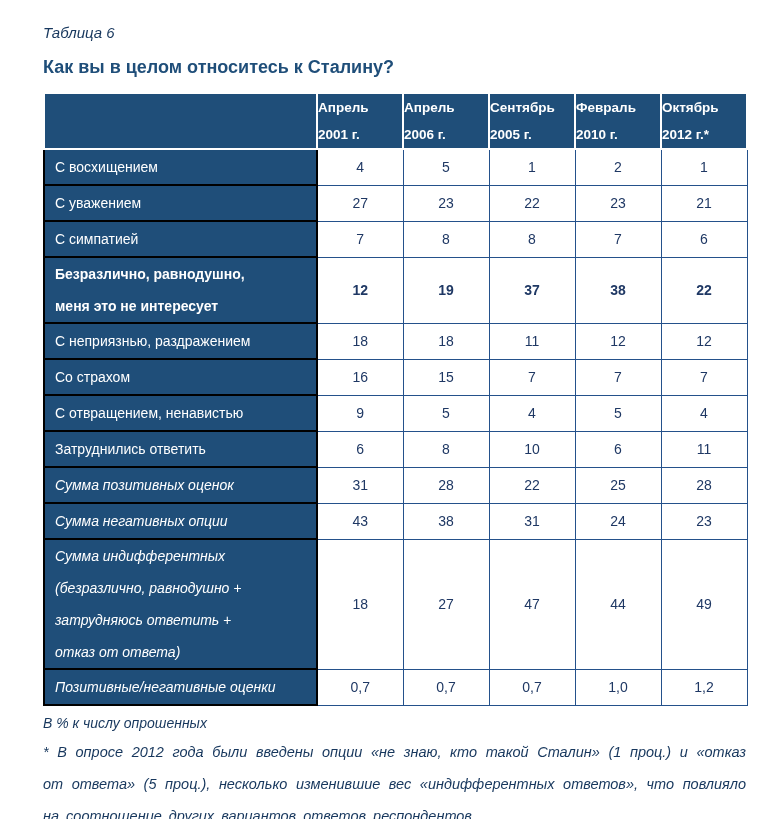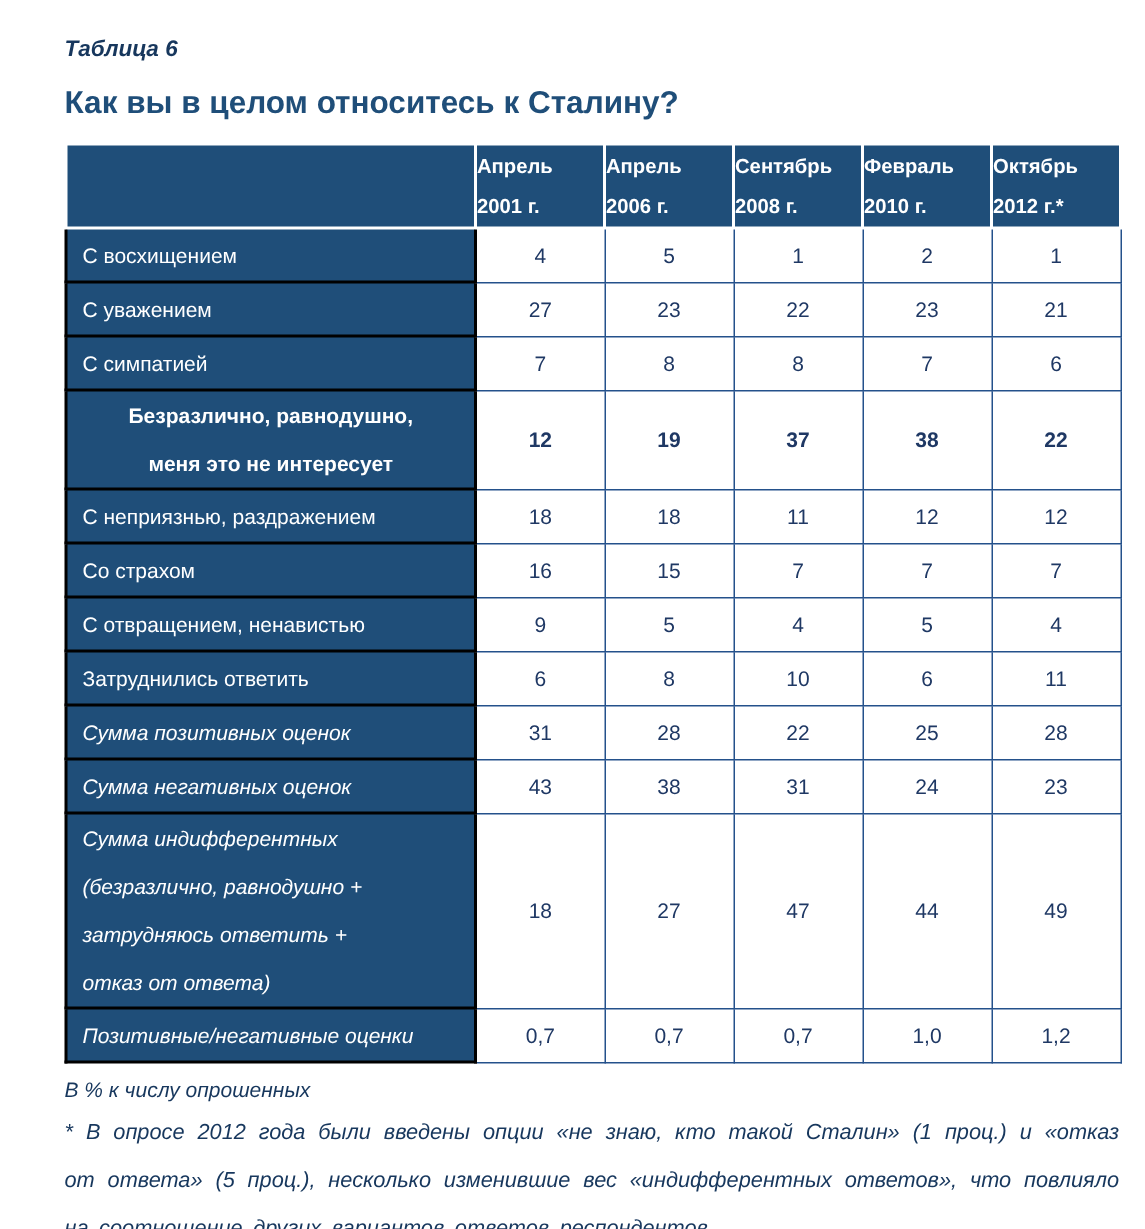--- a/index.html
+++ b/index.html
@@ -12,26 +12,25 @@
   body{
     width:763px;
     font-family:"Liberation Sans","DejaVu Sans",sans-serif;
     color:var(--ink);
   }
   .page{padding:24px 17px 12px 43px;}
   .caption{
     font-style:italic;
     font-size:15px;
     color:var(--ink);
-    font-weight:bold;
   }
   .question{
     margin-top:16px;
     font-weight:bold;
-    font-size:21px;
+    font-size:18px;
     color:var(--accent);
   }
   table.survey{
     margin-top:14px;
     border-collapse:collapse;
     table-layout:fixed;
     width:703px;
   }
   col.c-label{width:273px;}
   col.c-val{width:86px;}
@@ -61,21 +60,21 @@
     font-size:14px;
   }
   .val{
     background:#fff;
     border:1px solid var(--grid);
     text-align:center;
     vertical-align:middle;
     color:var(--num);
     height:34px;
   }
-  tr.s-bold .label{font-weight:bold;text-align:center;}
+  tr.s-bold .label{font-weight:bold;}
   tr.s-bold .val{font-weight:bold;}
   tr.s-italic .label{font-style:italic;margin-top:36px;}
   .base-note{
     margin-top:9px;
     font-style:italic;
     font-size:14px;
     color:var(--ink);
   }
   .footnote{
     margin-top:6px;
@@ -108,21 +107,21 @@
         <col class="c-val">
     </colgroup>
     <thead>
       <tr>
           <th class="corner"></th>
           <th class="hdr">Апрель
 2001 г.</th>
           <th class="hdr">Апрель
 2006 г.</th>
           <th class="hdr">Сентябрь
-2008 г.</th>
+2005 г.</th>
           <th class="hdr">Февраль
 2010 г.</th>
           <th class="hdr">Октябрь
 2012 г.*</th>
         </tr>
     </thead>
     <tbody>
         <tr class="s-normal">
           <th class="label" scope="row">С восхищением</th>
           <td class="val">4</td>
@@ -190,21 +189,21 @@
         </tr>
         <tr class="s-italic">
           <th class="label" scope="row">Сумма позитивных оценок</th>
           <td class="val">31</td>
           <td class="val">28</td>
           <td class="val">22</td>
           <td class="val">25</td>
           <td class="val">28</td>
         </tr>
         <tr class="s-italic">
-          <th class="label" scope="row">Сумма негативных оценок</th>
+          <th class="label" scope="row">Сумма негативных опции</th>
           <td class="val">43</td>
           <td class="val">38</td>
           <td class="val">31</td>
           <td class="val">24</td>
           <td class="val">23</td>
         </tr>
         <tr class="s-italic">
           <th class="label" scope="row">Сумма индифферентных
 (безразлично, равнодушно +
 затрудняюсь ответить +

